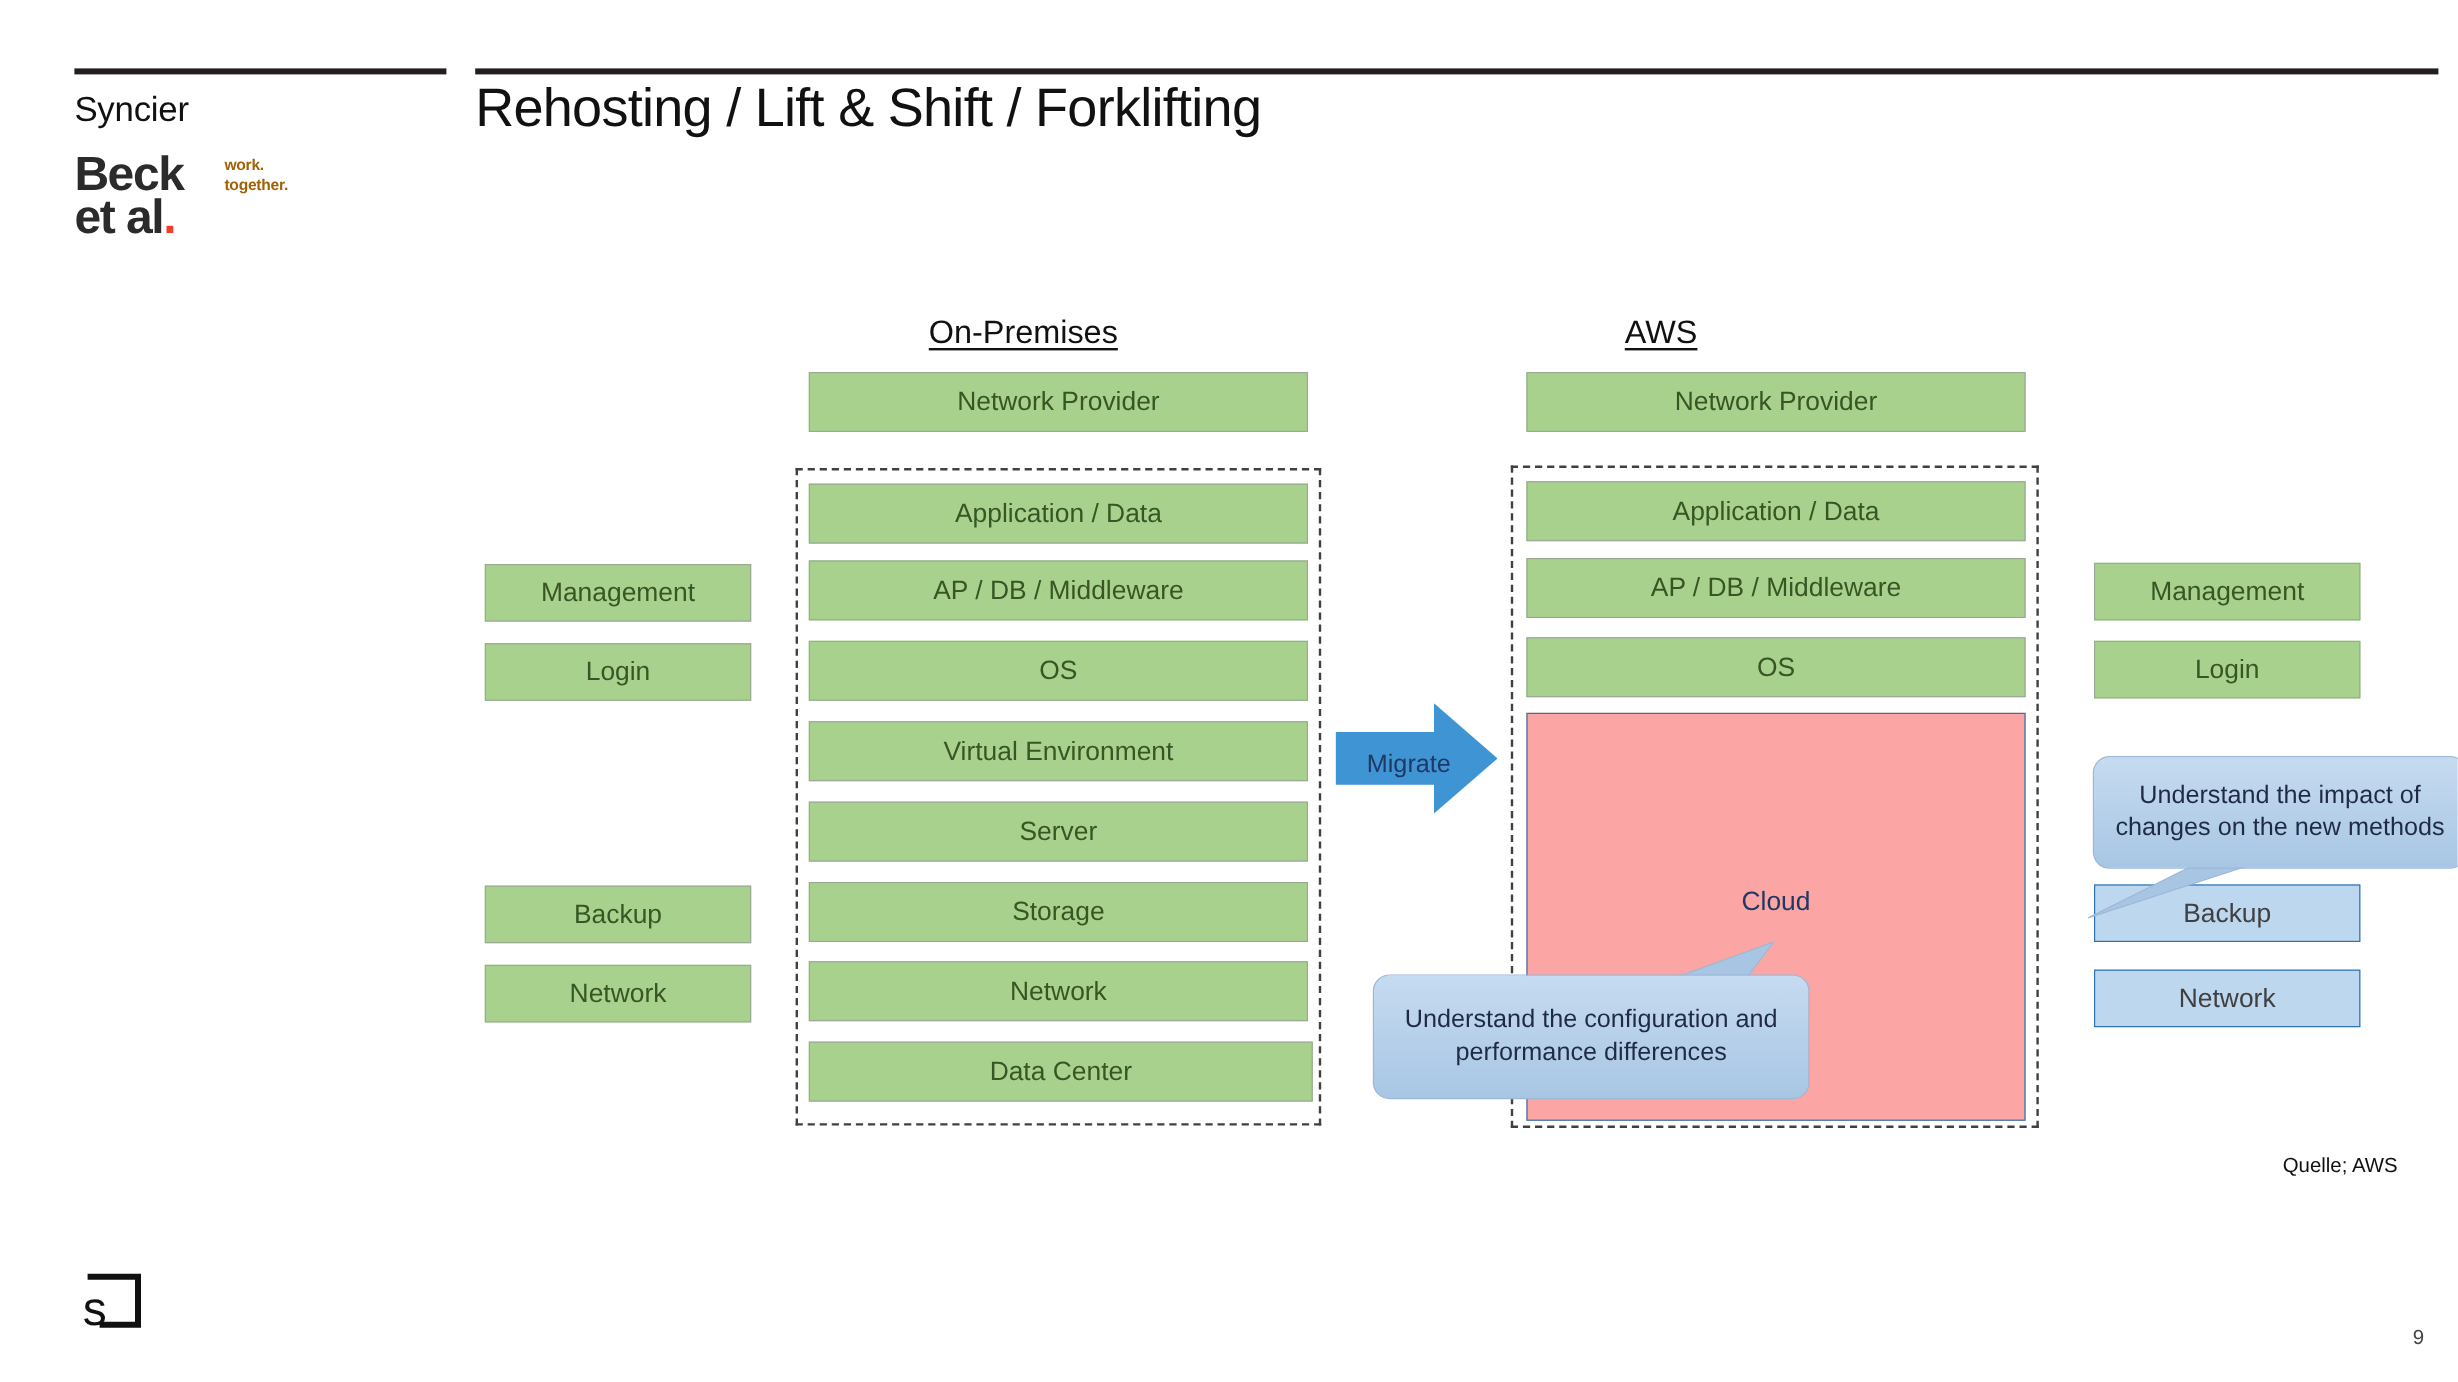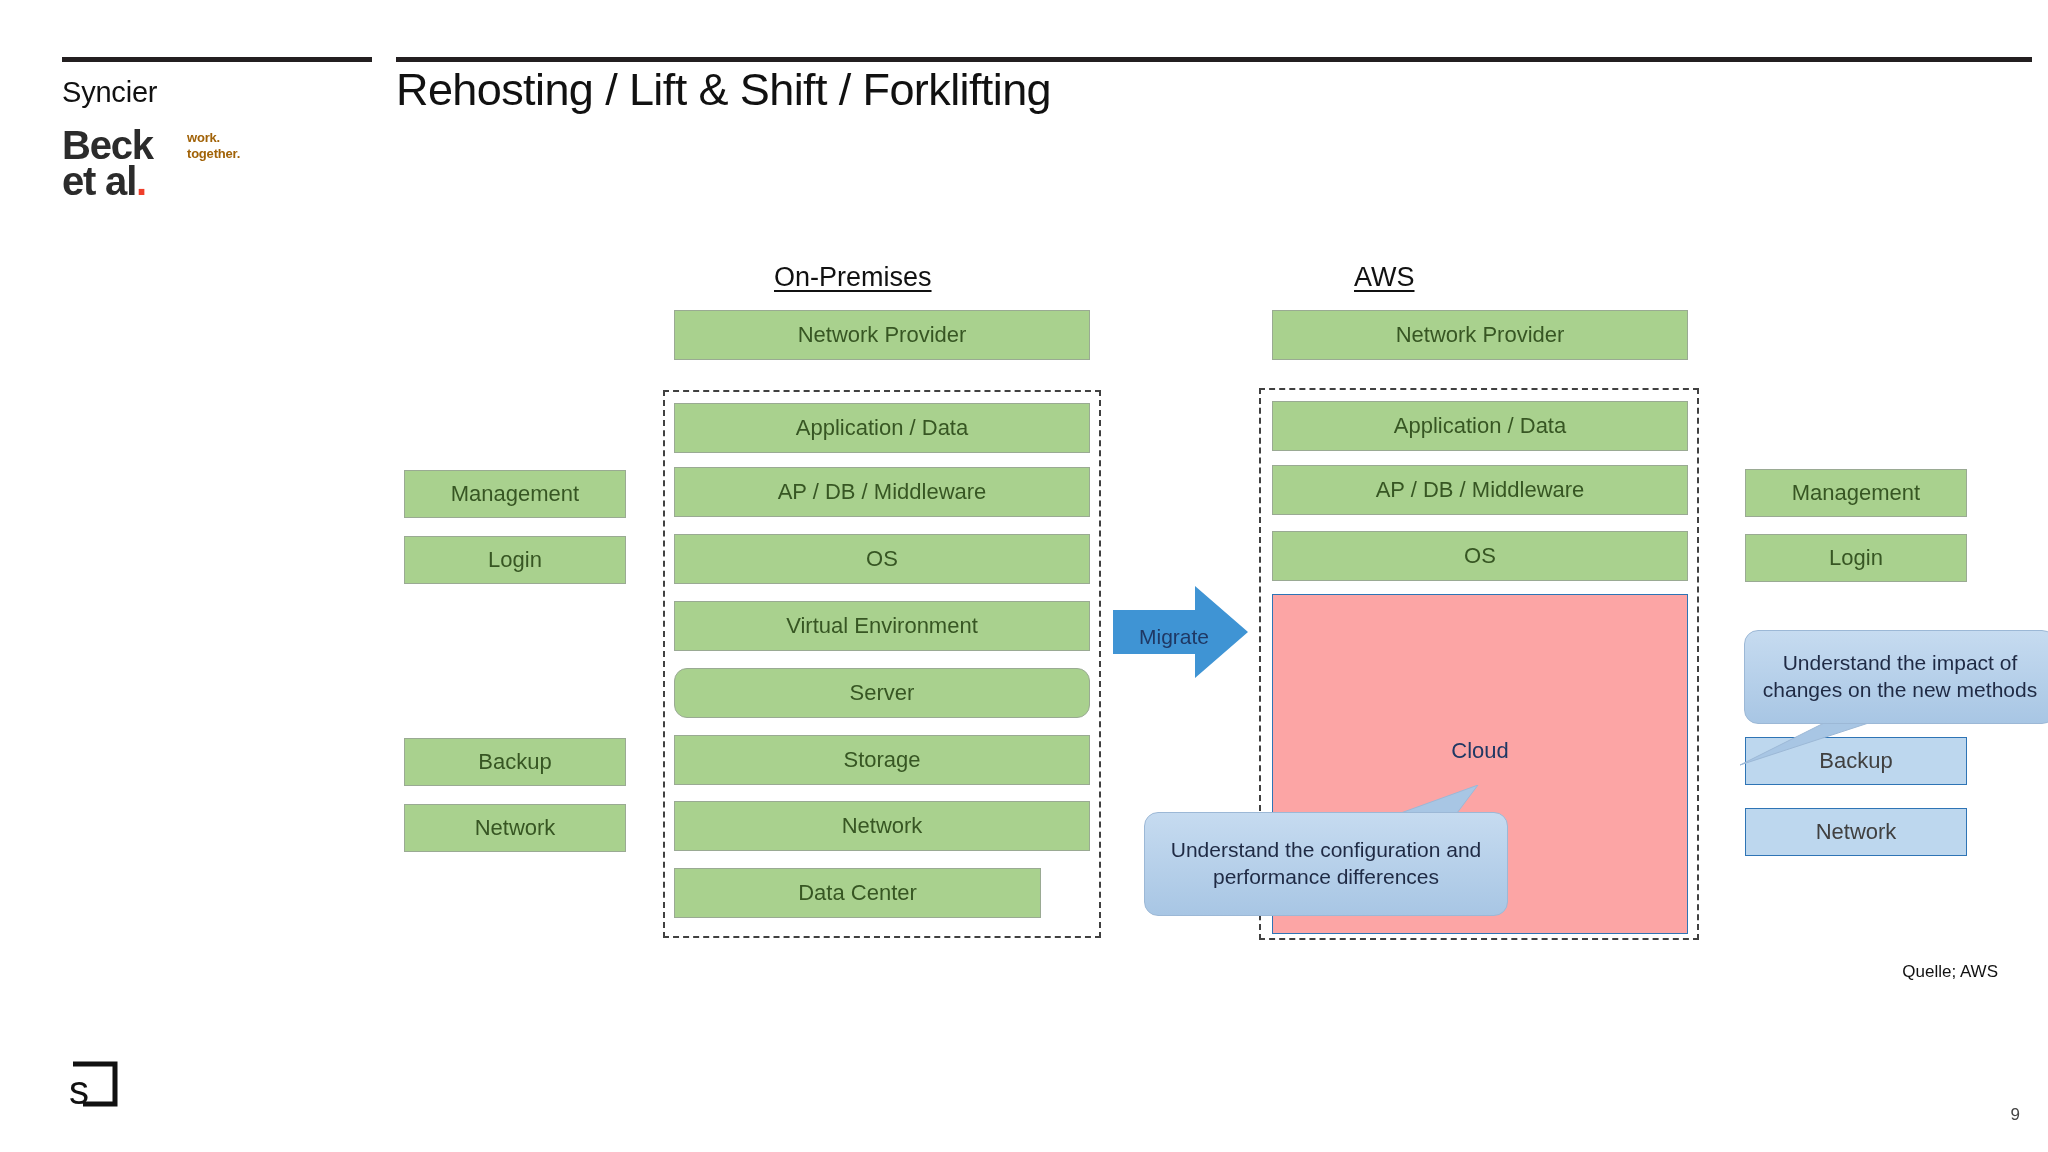--- a/index.html
+++ b/index.html
@@ -183,30 +183,30 @@
   </div>
   <div class="box green" style="left:674px; top:467px; width:416px; height:50px;">
     <span>AP / DB / Middleware</span>
   </div>
   <div class="box green" style="left:674px; top:534px; width:416px; height:50px;">
     <span>OS</span>
   </div>
   <div class="box green" style="left:674px; top:601px; width:416px; height:50px;">
     <span>Virtual Environment</span>
   </div>
-  <div class="box green" style="left:674px; top:668px; width:416px; height:50px;border-radius:13px;">
+  <div class="box green" style="left:674px; top:668px; width:416px; height:50px;">
     <span>Server</span>
   </div>
   <div class="box green" style="left:674px; top:735px; width:416px; height:50px;">
     <span>Storage</span>
   </div>
   <div class="box green" style="left:674px; top:801px; width:416px; height:50px;">
     <span>Network</span>
   </div>
-  <div class="box green" style="left:674px; top:868px; width:367px; height:50px;">
+  <div class="box green" style="left:674px; top:868px; width:420px; height:50px;">
     <span>Data Center</span>
   </div>
 
   <div class="box green" style="left:404px; top:470px; width:222px; height:48px;">
     <span>Management</span>
   </div>
   <div class="box green" style="left:404px; top:536px; width:222px; height:48px;">
     <span>Login</span>
   </div>
   <div class="box green" style="left:404px; top:738px; width:222px; height:48px;">

